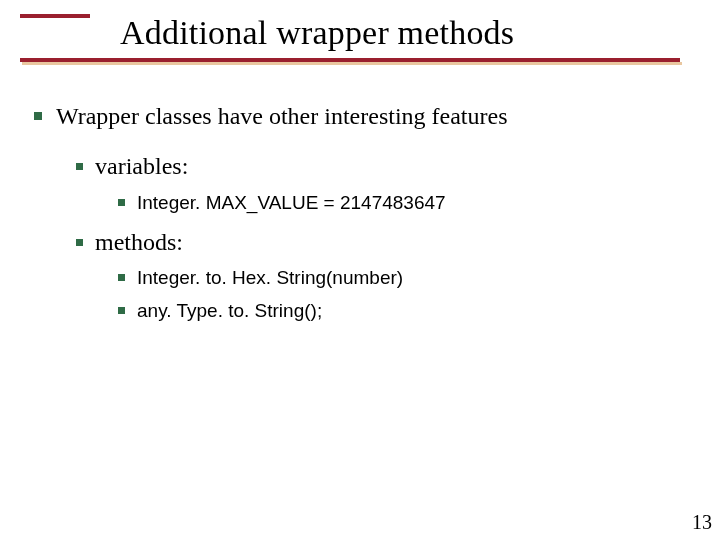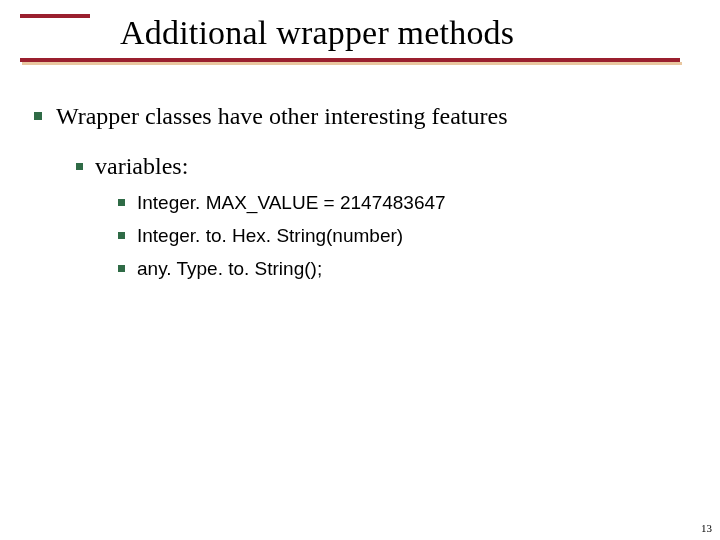--- a/index.html
+++ b/index.html
@@ -8,41 +8,44 @@
   .rule-title-under{position:absolute;left:20px;top:58px;width:660px;height:4px;background:#9a1f2e;}
   .rule-title-shadow{position:absolute;left:22px;top:62px;width:660px;height:3px;background:#e9c7a0;}
   .title{position:absolute;left:108px;top:14px;font-size:34px;font-weight:400;letter-spacing:0.2px;margin-left:12px;}
   .body{position:absolute;left:34px;top:100px;right:42px;font-size:22px;line-height:1.35;}
   .bullet{display:inline-block;width:8px;height:8px;background:#2f6b46;margin-right:14px;vertical-align:middle;position:relative;top:-2px;}
   .lvl1{font-size:24px;margin-bottom:18px;}
   .lvl2{font-size:24px;margin-left:42px;margin-top:10px;}
   .lvl3{font-size:20px;margin-left:84px;margin-top:6px;}
   .lvl2 .bullet,.lvl3 .bullet{width:7px;height:7px;margin-right:12px;}
   .sans{font-family:Verdana,Geneva,sans-serif;font-size:19px;text-align:center;}
-  .pagenum{position:absolute;right:8px;bottom:6px;font-size:11px;color:#000;}
+  .pagenum{position:absolute;right:8px;bottom:6px;font-size:20px;color:#000;}
 </style>
 </head>
 <body>
 <div class="slide">
 
   <div class="rule-top"></div>
   <div class="title">Additional wrapper methods</div>
   <div class="rule-title-under"></div>
   <div class="rule-title-shadow"></div>
 
   <div class="body">
     <div class="lvl1">
       <span class="bullet"></span><span>Wrapper classes have other interesting features</span>
     </div>
     <div class="lvl2">
       <span class="bullet"></span><span>variables:</span>
     </div>
     <div class="lvl3">
       <span class="bullet"></span><span class="sans">Integer. MAX_VALUE = 2147483647</span>
     </div>
+    <div class="lvl2">
+      <span class="bullet"></span><span>methods:</span>
+    </div>
     <div class="lvl3">
       <span class="bullet"></span><span class="sans">Integer. to. Hex. String(number)</span>
     </div>
     <div class="lvl3">
       <span class="bullet"></span><span class="sans">any. Type. to. String();</span>
     </div>
   </div>
 
   <div class="pagenum">13</div>
 </div>

